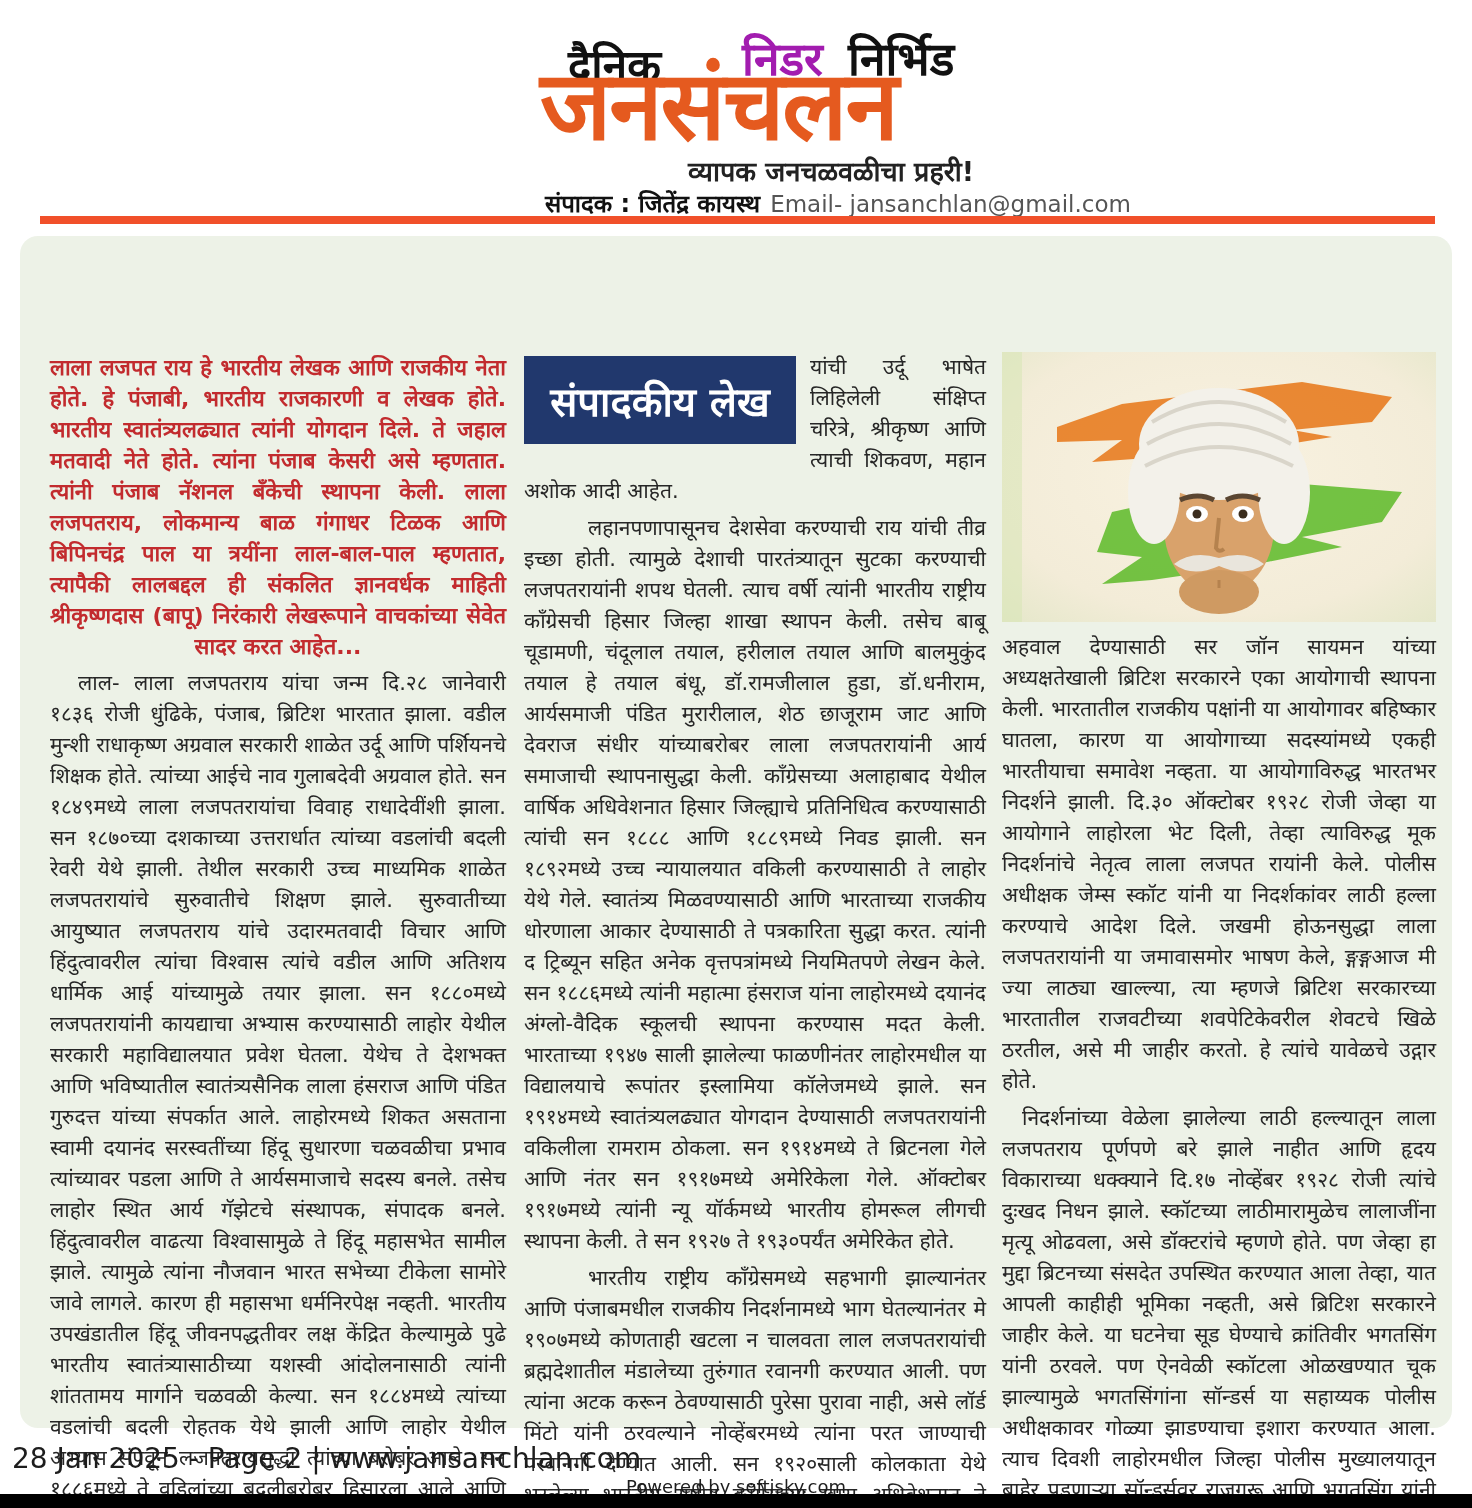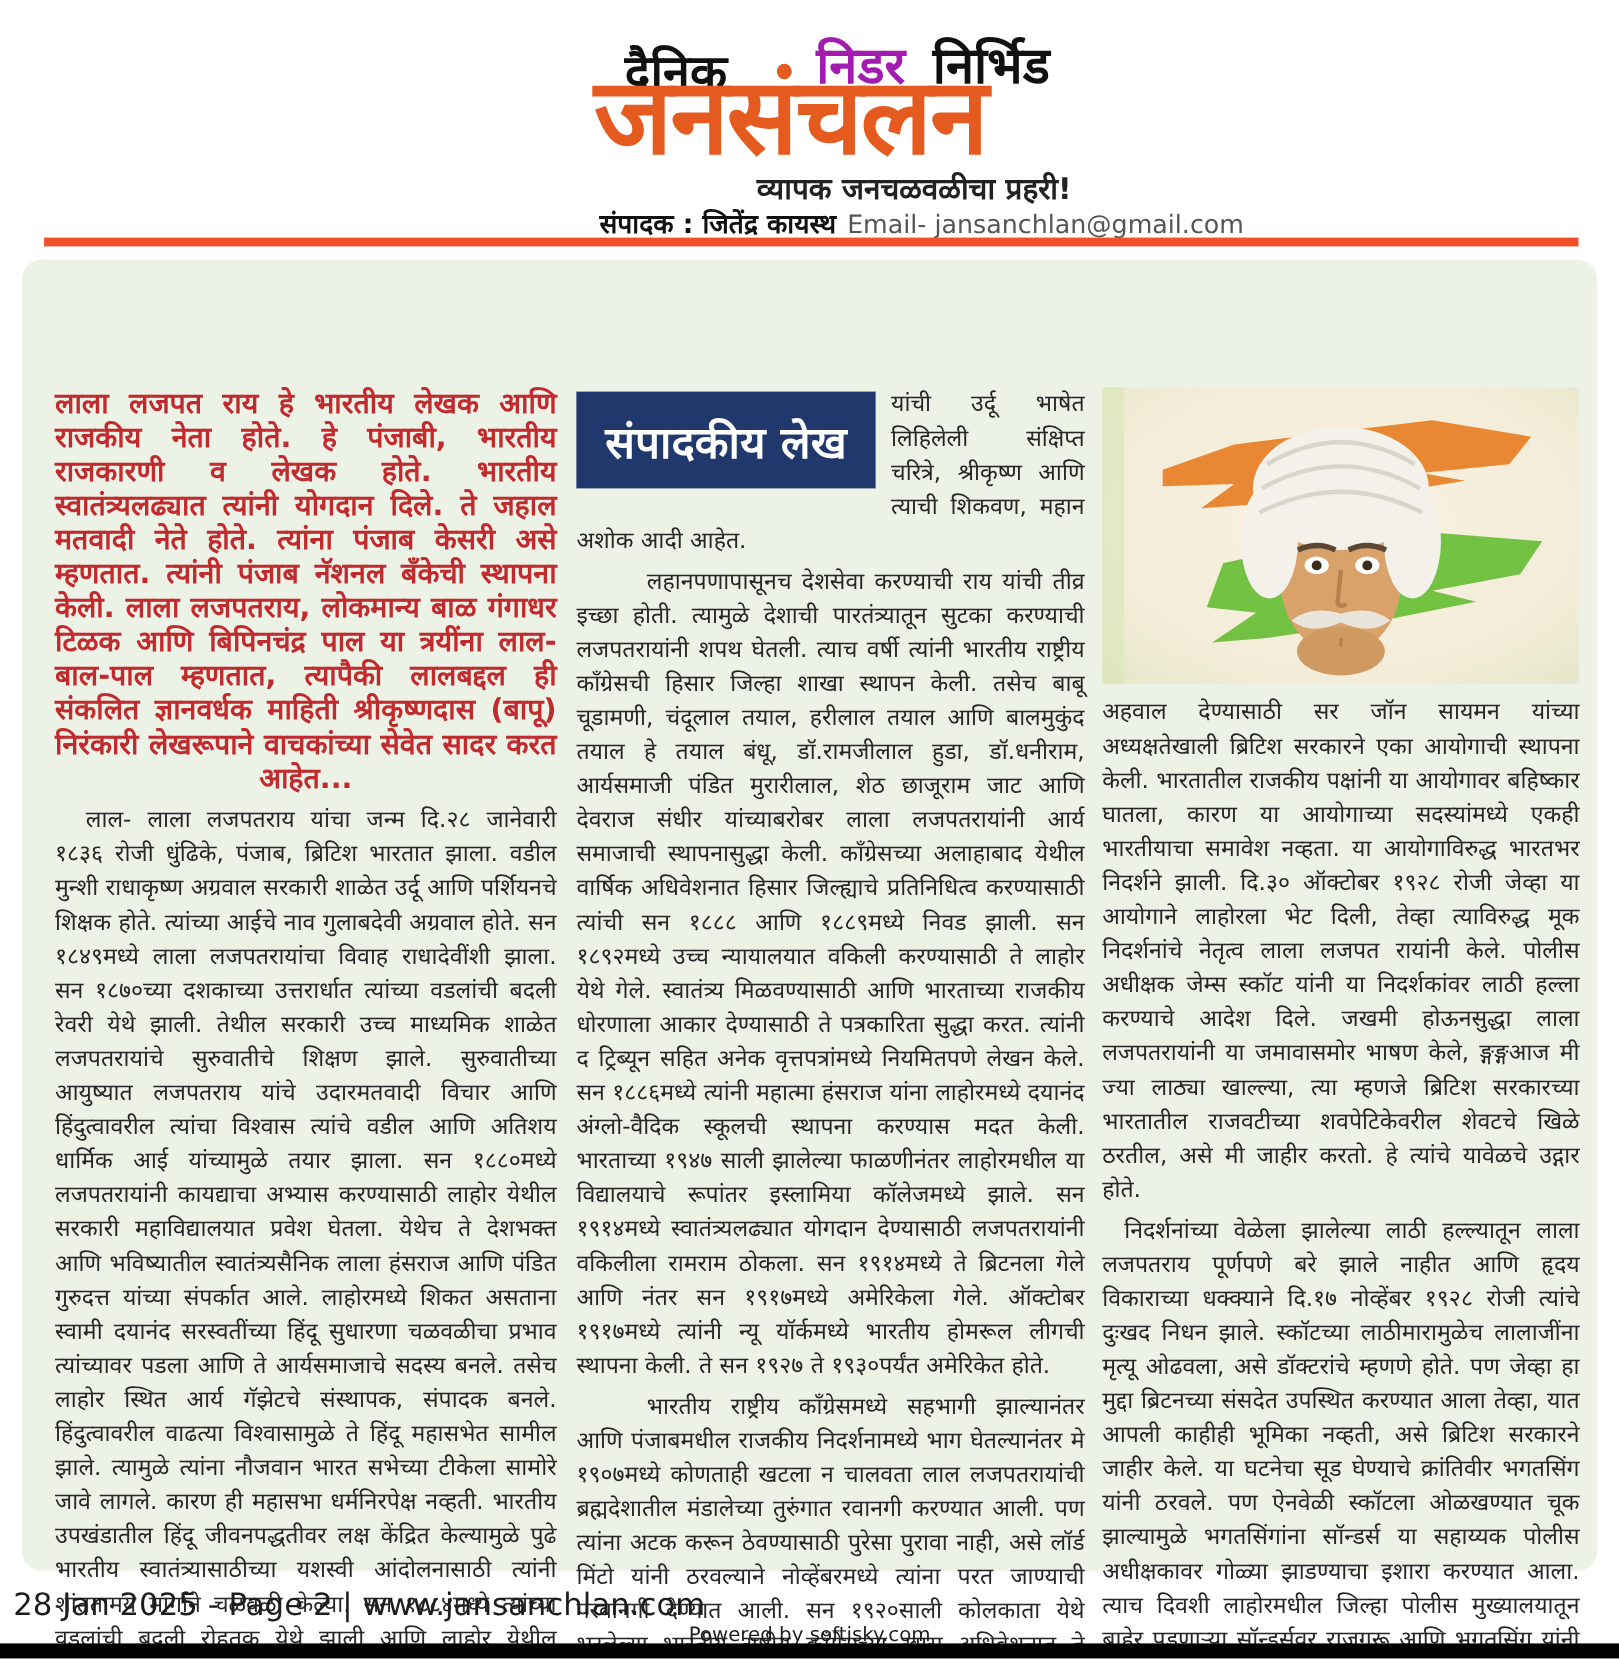--- a/index.html
+++ b/index.html
@@ -42,21 +42,21 @@
                 align-items:center;justify-content:center;color:#fff;font-size:62px;font-weight:800;
                 padding-bottom:6px;box-sizing:border-box;}
 
   
   .col{position:absolute;top:352px;}
   .col p{margin:0 0 6px 0;}
   .col-1{left:50px;width:456px;}
   .col-2{left:524px;width:462px;}
   .col-3{left:1002px;width:434px;}
 
-  .intro{color:#c22b2e;font-weight:700;font-size:26px;line-height:31px;
+  .intro{color:#c22b2e;font-weight:700;font-size:22px;line-height:31px;
          text-align:justify;text-align-last:center;}
   .bodytxt{color:#262626;font-size:21px;line-height:31px;text-align:justify;}
   .ind28{text-indent:28px;}
   .ind64{text-indent:64px;}
   .ind20{text-indent:20px;}
 
   .editorial-box{float:left;width:272px;height:88px;background:#21386d;color:#fff;
                  display:flex;align-items:center;justify-content:center;
                  font-size:40px;font-weight:800;margin:4px 14px 8px 0;}
 

